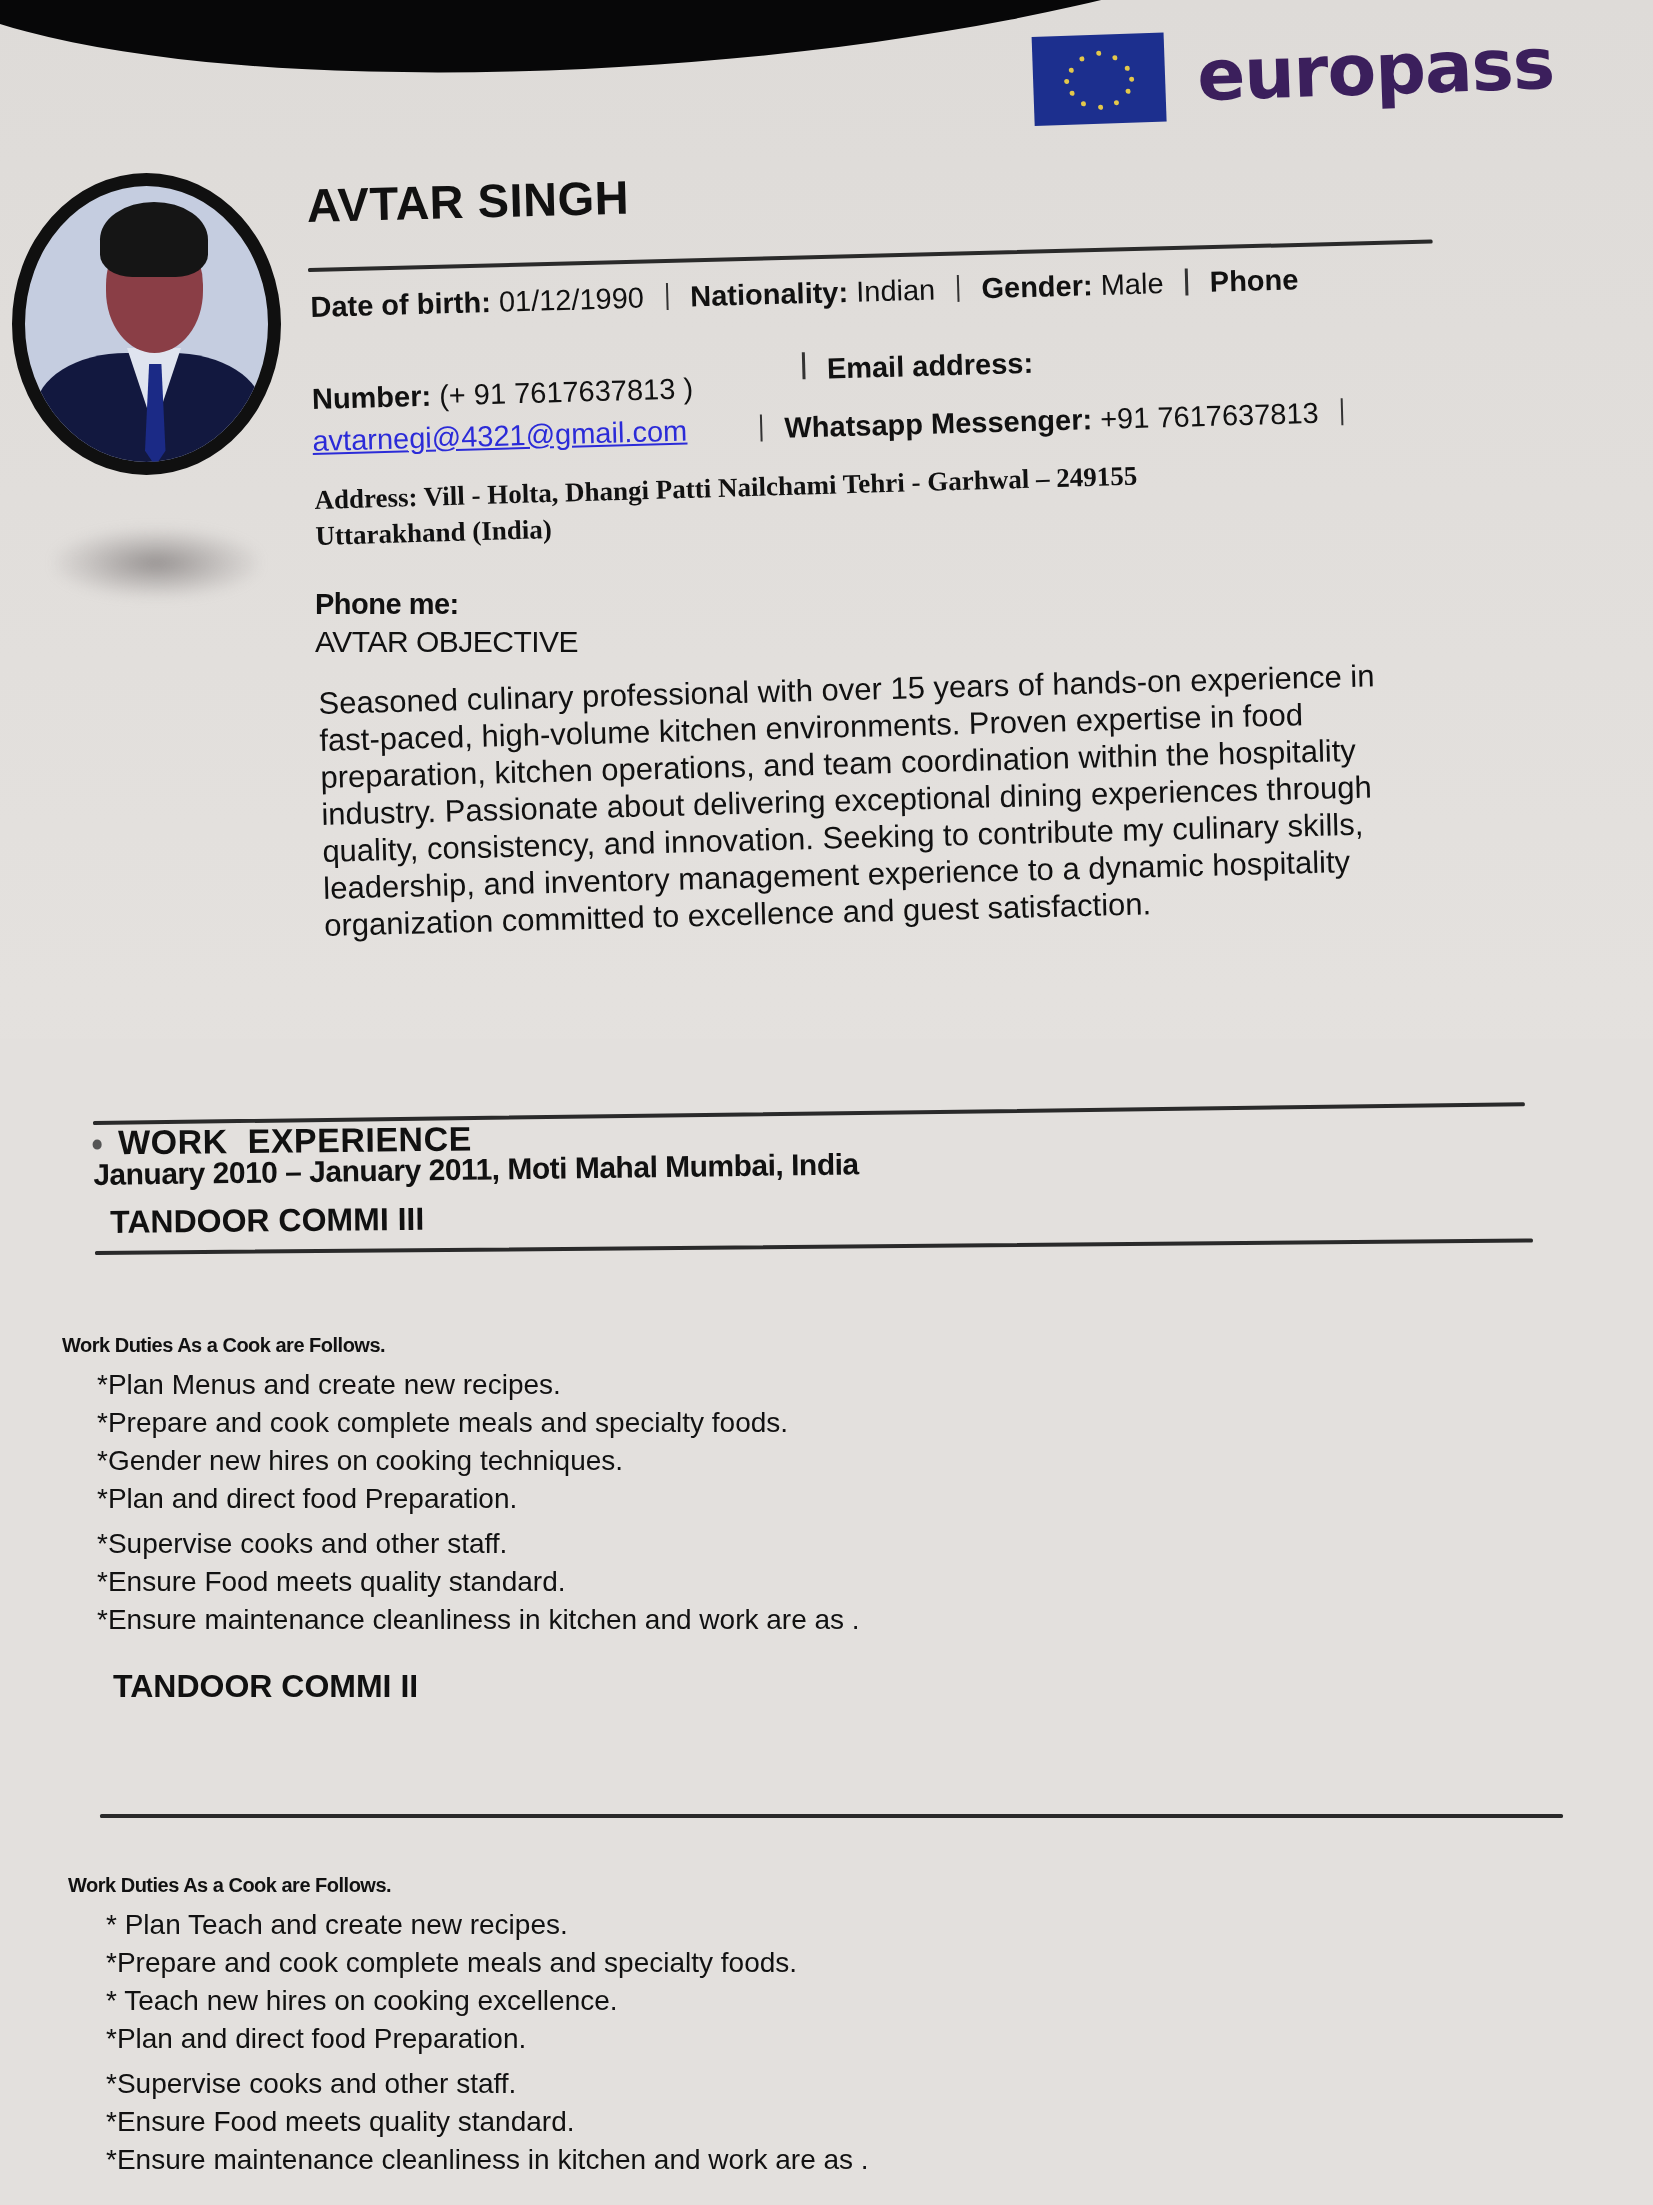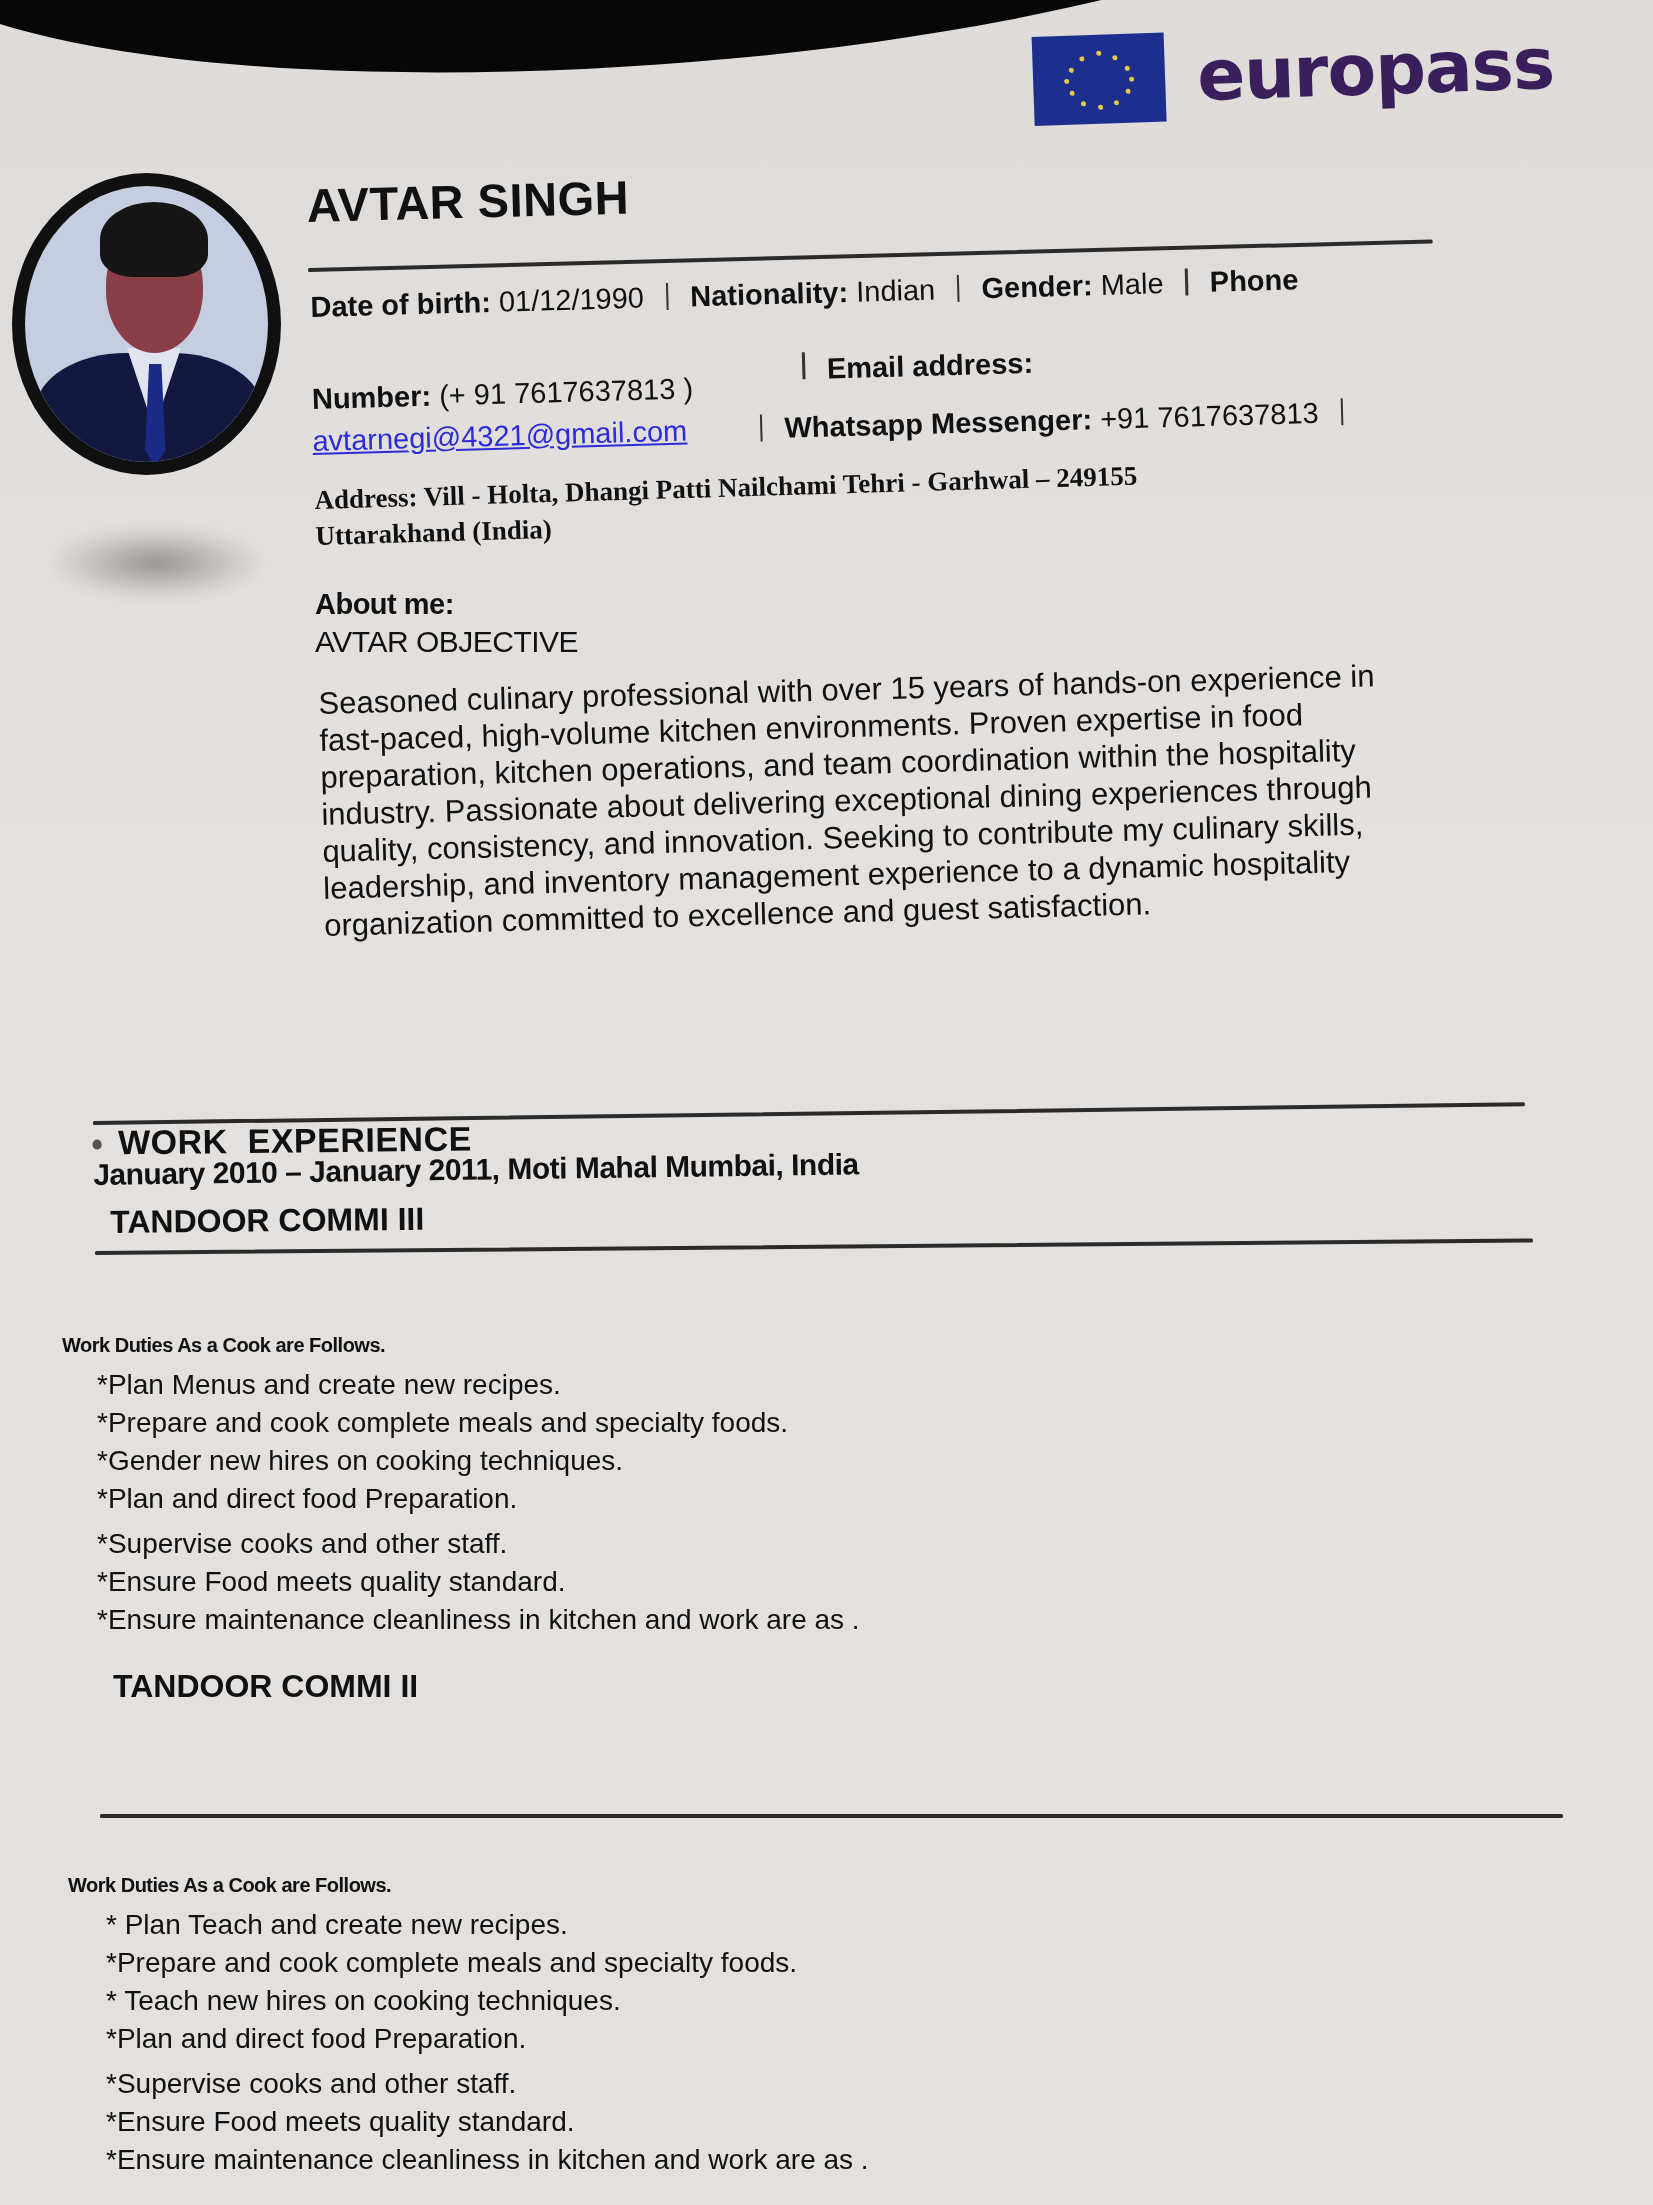--- a/index.html
+++ b/index.html
@@ -129,21 +129,21 @@
     <a class="email-link">avtarnegi@4321@gmail.com</a>
     <span class="sep" style="margin-left:65px;"></span>
     <b>Whatsapp Messenger:</b>
     <span>+91 7617637813</span>
     <span class="sep"></span>
   </div>
 
   <div class="tilt serif" style="left:314px;top:485px;transform:rotate(-1.7deg);white-space:nowrap;">Address: Vill - Holta, Dhangi Patti Nailchami Tehri - Garhwal – 249155</div>
   <div class="tilt serif" style="left:315px;top:521px;transform:rotate(-1.7deg);white-space:nowrap;">Uttarakhand (India)</div>
 
-  <div class="tilt" style="left:315px;top:588px;font-size:29px;font-weight:bold;letter-spacing:-0.5px;">About me:</div>
+  <div class="tilt" style="left:315px;top:588px;font-size:29px;font-weight:bold;letter-spacing:-0.5px;">Phone me:</div>
   <div class="tilt" style="left:315px;top:625px;font-size:30px;letter-spacing:-0.5px;">AVTAR OBJECTIVE</div>
 
   <div class="tilt body-text" style="left:318px;top:685px;transform:rotate(-1.5deg);width:1238px;">
     <div>Seasoned culinary professional with over 15 years of hands-on experience in</div>
     <div>fast-paced, high-volume kitchen environments. Proven expertise in food</div>
     <div>preparation, kitchen operations, and team coordination within the hospitality</div>
     <div>industry. Passionate about delivering exceptional dining experiences through</div>
     <div>quality, consistency, and innovation. Seeking to contribute my culinary skills,</div>
     <div>leadership, and inventory management experience to a dynamic hospitality</div>
     <div>organization committed to excellence and guest satisfaction.</div>
@@ -169,20 +169,20 @@
     <div class="duty">*Ensure maintenance cleanliness in kitchen and work are as .</div>
   </div>
 
   <div class="tilt job-title" style="left:113px;top:1668px;white-space:nowrap;">TANDOOR COMMI II</div>
   <div class="rule" style="left:100px;top:1814px;width:1463px;"></div>
 
   <div class="tilt duties-title" style="left:68px;top:1874px;white-space:nowrap;letter-spacing:-0.5px;">Work Duties As a Cook are Follows.</div>
   <div class="tilt" style="left:106px;top:1906px;">
     <div class="duty">* Plan Teach and create new recipes.</div>
     <div class="duty">*Prepare and cook complete meals and specialty foods.</div>
-    <div class="duty">* Teach new hires on cooking techniques.</div>
+    <div class="duty">* Teach new hires on cooking excellence.</div>
     <div class="duty" style="margin-bottom:6.5px;">*Plan and direct food Preparation.</div>
     <div class="duty">*Supervise cooks and other staff.</div>
     <div class="duty">*Ensure Food meets quality standard.</div>
     <div class="duty">*Ensure maintenance cleanliness in kitchen and work are as .</div>
   </div>
 </div>
 
 
 </body></html>

